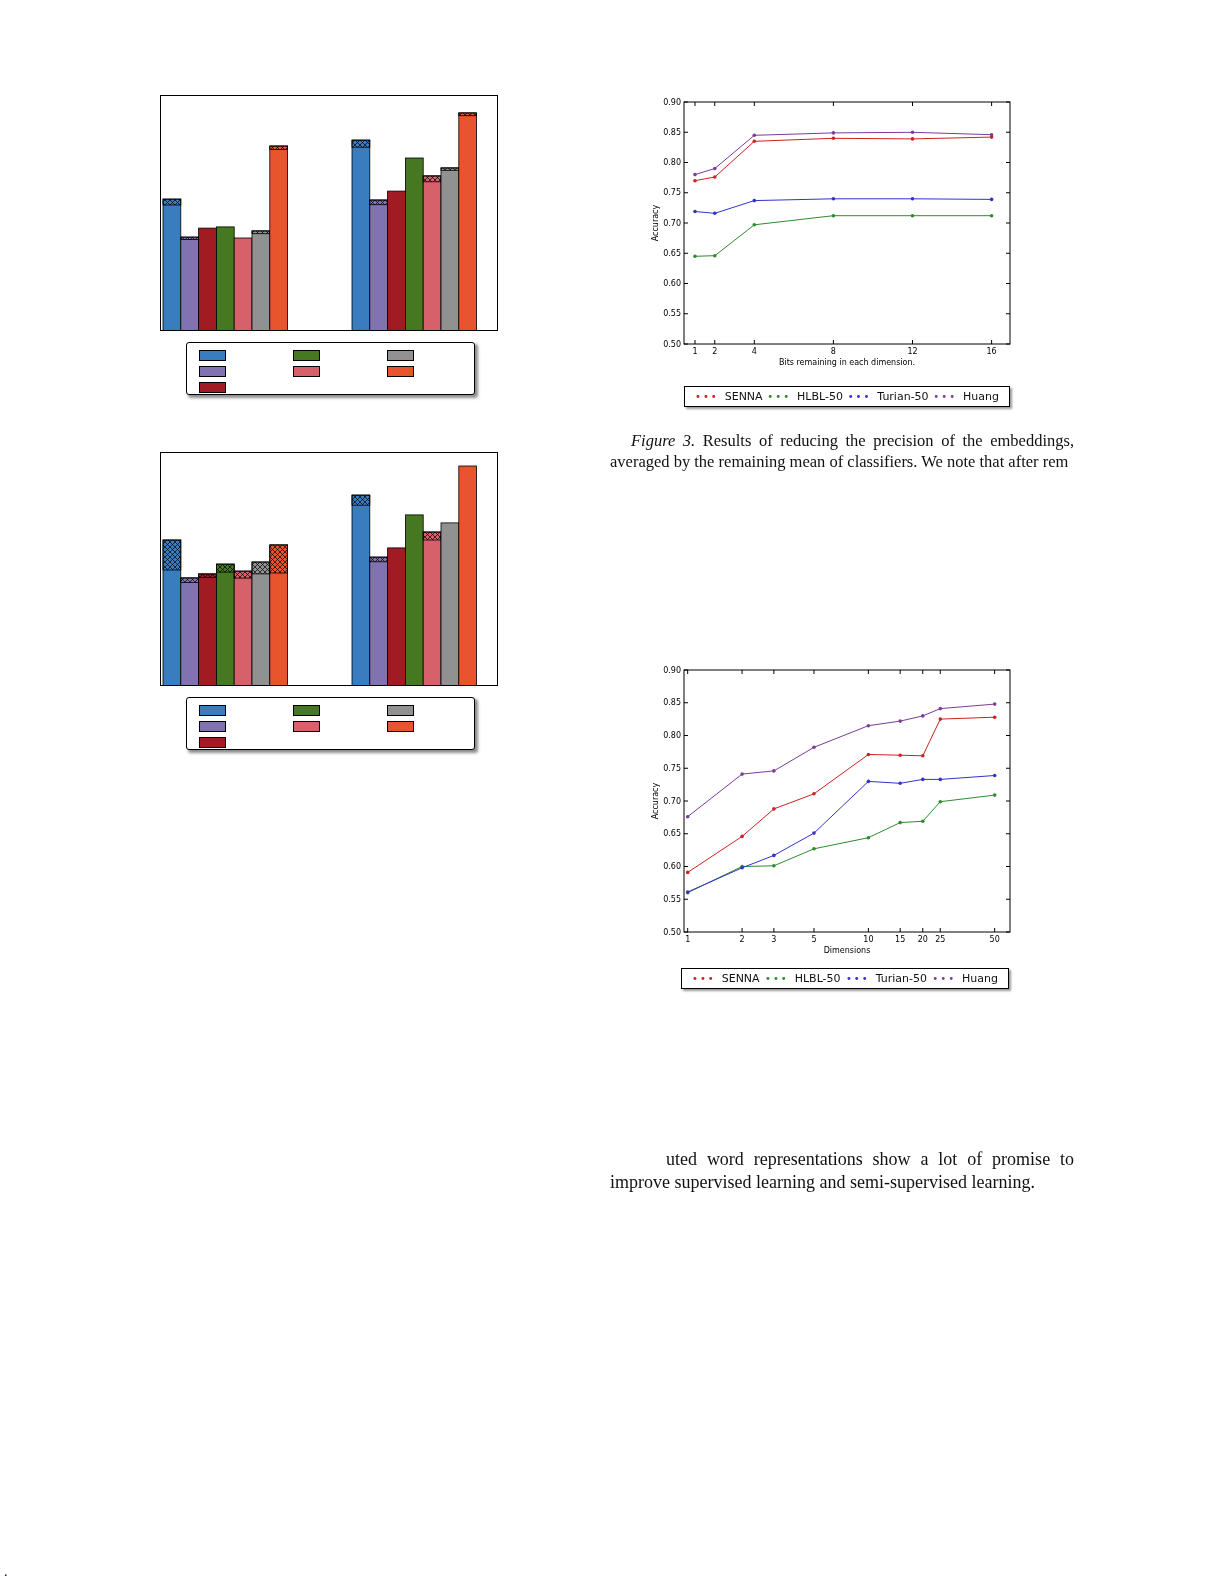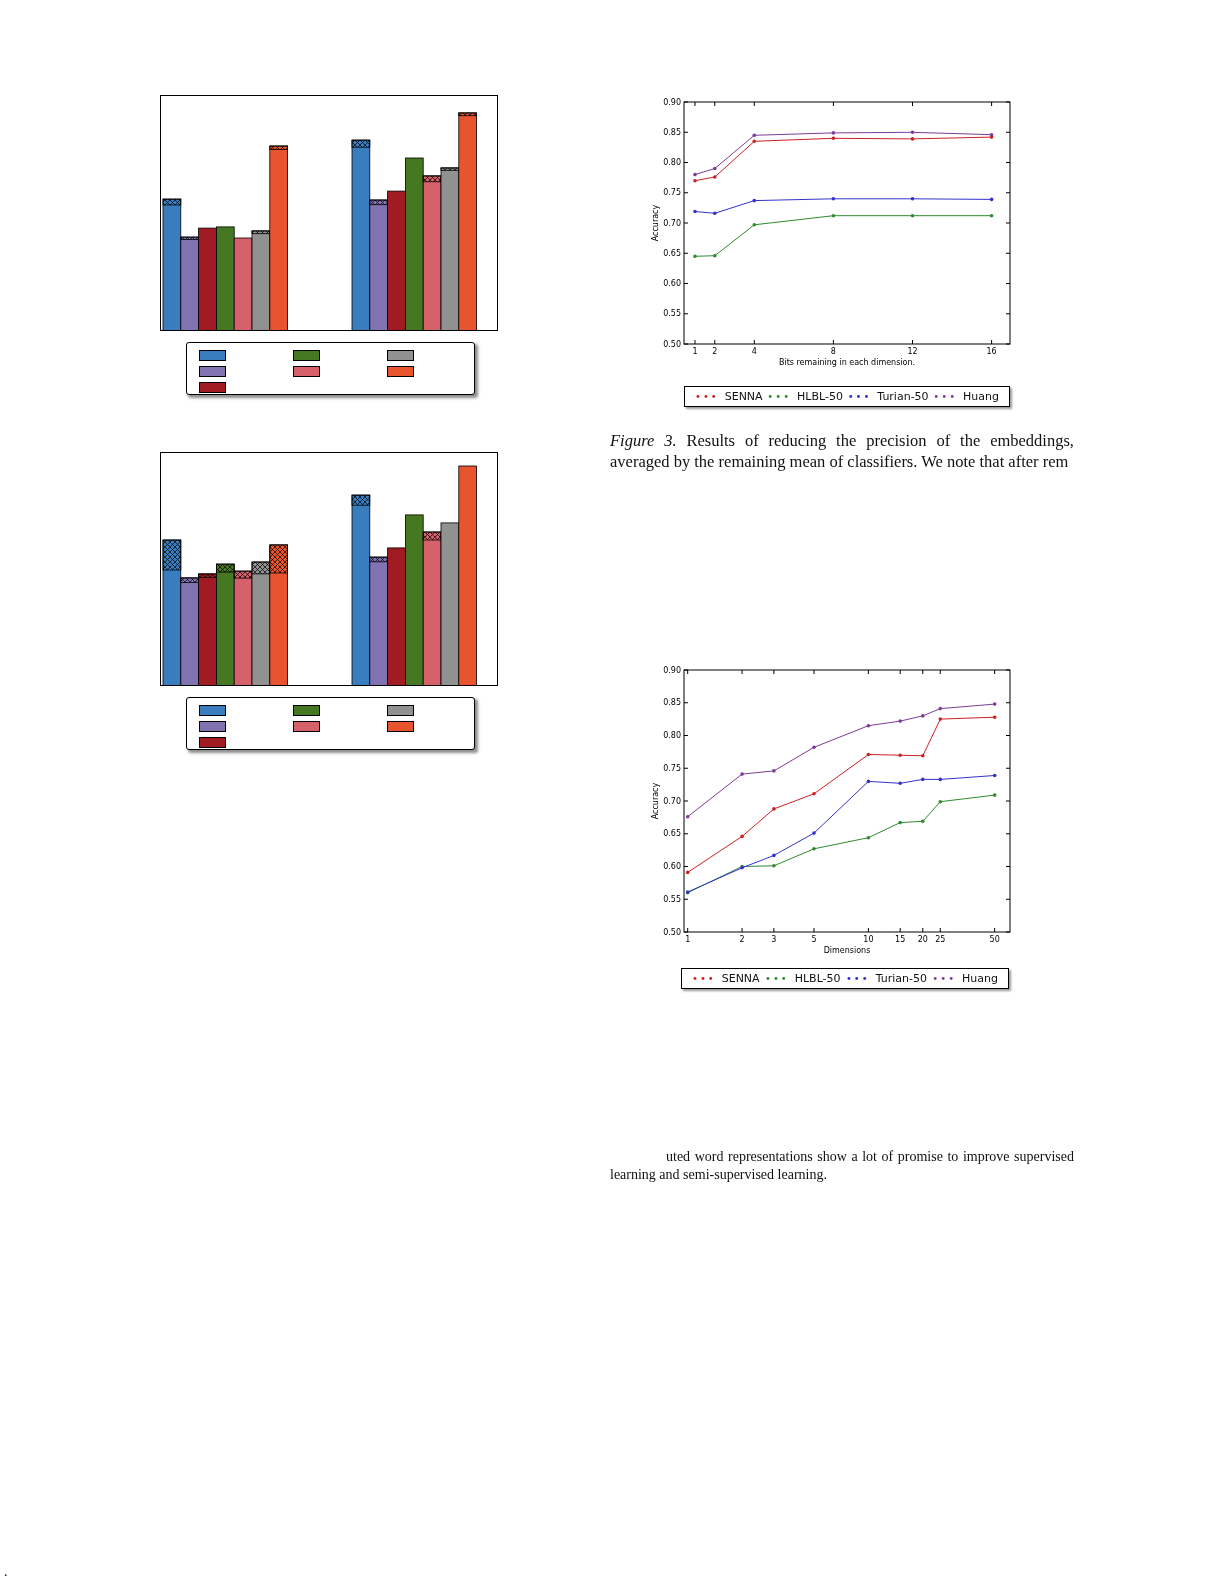--- a/index.html
+++ b/index.html
@@ -27,22 +27,22 @@
 
   .line-legend { position:absolute; display:flex; align-items:center;
                  justify-content:space-between; padding:2px 10px; background:#fff;
                  border:1px solid #000; box-shadow:1.5px 1.5px 2px rgba(0,0,0,0.4);
                  font-family:"DejaVu Sans", sans-serif; font-size:11px; }
   .lentry { display:flex; align-items:center; gap:6px; white-space:nowrap; }
   .ldots  { letter-spacing:2px; font-size:10px; line-height:1; }
 
   .caption  { position:absolute; font-size:16.5px; line-height:1.3; text-align:justify;
               hyphens:auto; }
-  .figlabel { font-style:italic; }
-  .bodytext { position:absolute; font-size:14px; line-height:1.3; text-align:justify;
+  .figlabel { font-style:italic;margin-left:21px; }
+  .bodytext { position:absolute; font-size:18px; line-height:1.3; text-align:justify;
               text-indent:56px; hyphens:auto; }
   svg text { font-family:"DejaVu Sans", sans-serif; fill:#000; }
 </style>
 </head>
 <body>
 
 <div class="page">
 
   <div class="abs pos-bars-top"><svg xmlns="http://www.w3.org/2000/svg" width="338" height="236">
         <defs>

